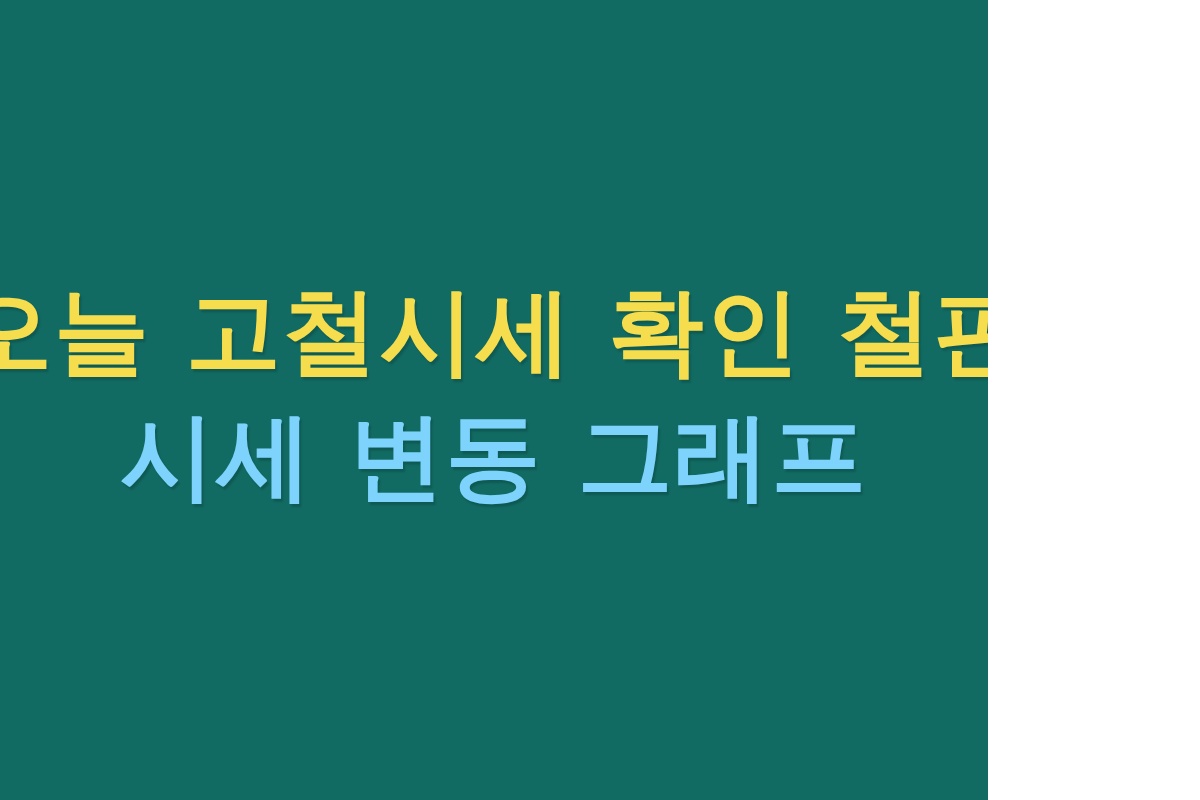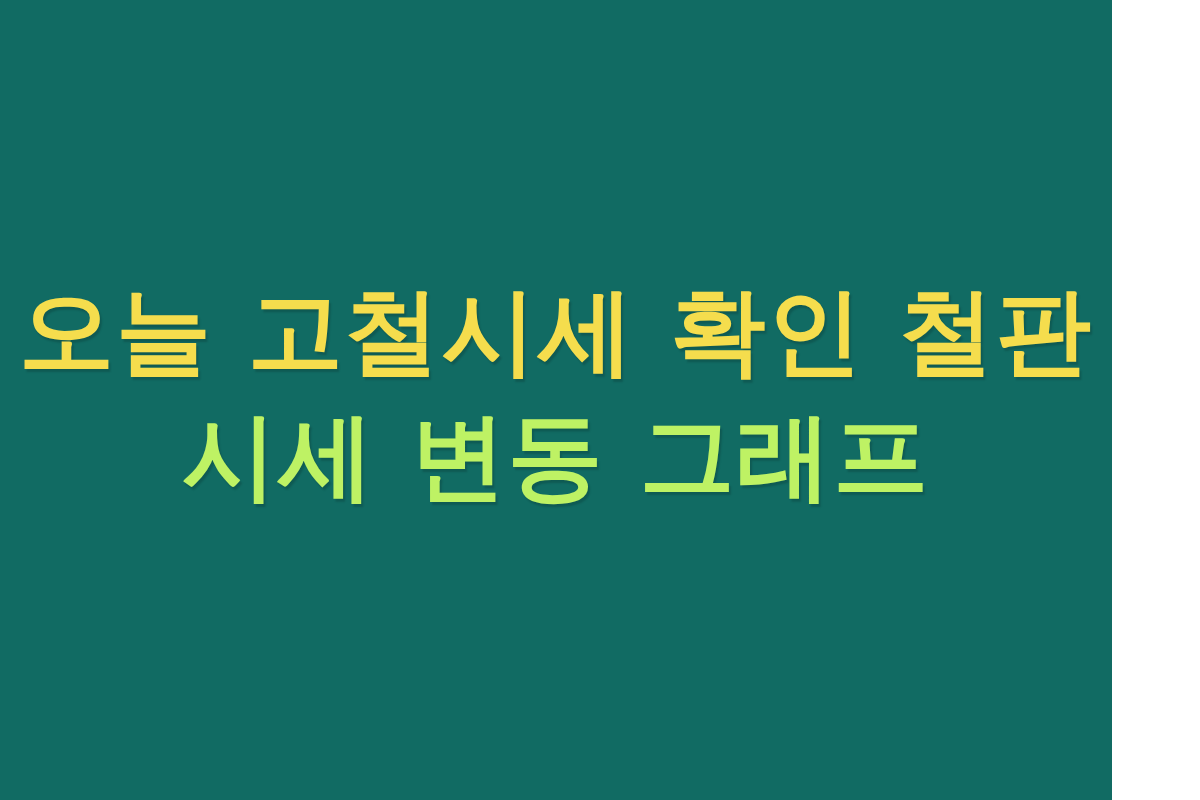--- a/index.html
+++ b/index.html
@@ -11,21 +11,21 @@
   body {
     width: 1200px;
     height: 800px;
     overflow: hidden;
     font-family: "DejaVu Sans", "Liberation Sans", sans-serif;
   }
 
   #thumbnail-card {
     position: relative;
     box-sizing: border-box;
-    width: 1112px;
+    width: 988px;
     height: 800px;
     background: #116B63;
     display: flex;
     flex-direction: column;
     align-items: center;
     justify-content: center;
     overflow: hidden;
   }
 
   #title-block {
@@ -61,17 +61,17 @@
 </style>
 </head>
 <body>
 
 <div id="thumbnail-card" style="background: rgb(17, 107, 99);">
 
   <div id="title-block">
 
     <span class="title-line title-line--one" style="color: rgb(245, 221, 77);">오늘 고철시세 확인 철판</span>
 
-    <span class="title-line title-line--two" style="color: #bef264;">시세 변동 그래프</span>
+    <span class="title-line title-line--two" style="color: #7dd3fc;">시세 변동 그래프</span>
 
   </div>
 
 </div>
 
 </body></html>

